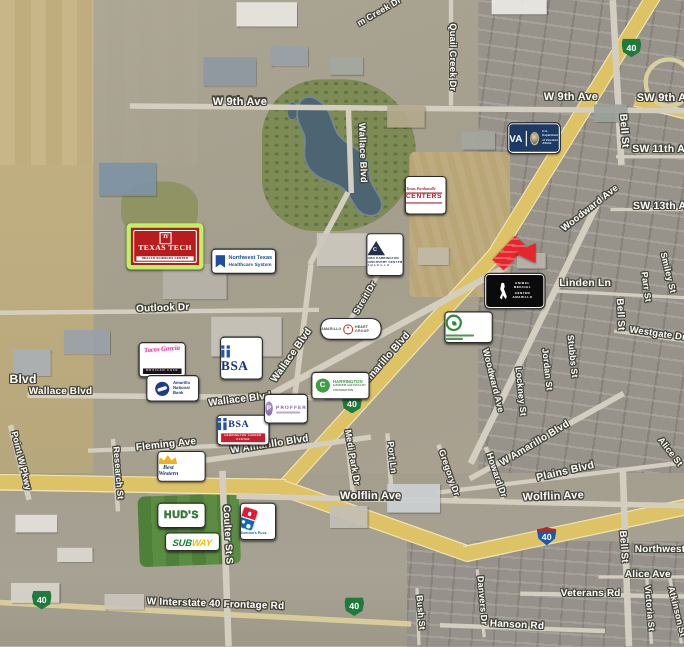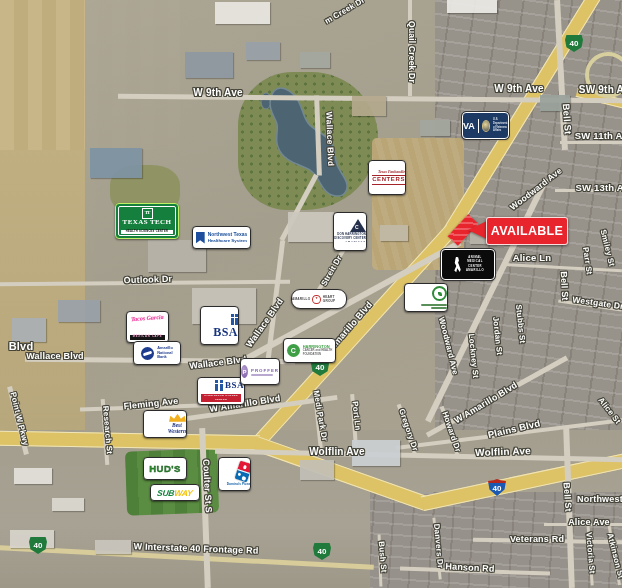--- a/index.html
+++ b/index.html
@@ -37,24 +37,24 @@
      font-weight:700;font-size:8px;line-height:1;letter-spacing:.2px;
      text-shadow:-1px 0 0 #454439,1px 0 0 #454439,0 -1px 0 #454439,0 1px 0 #454439,-1px -1px 0 #454439,1px 1px 0 #454439,-1px 1px 0 #454439,1px -1px 0 #454439;}
   .shield{position:absolute;width:18px;height:17px;display:flex;align-items:center;justify-content:center;filter:drop-shadow(0 0 1px rgba(255,255,255,.9));}
   .shield span{color:#fff;font-weight:700;font-size:8px;line-height:1;}
   .shield.bus{background:#1f7a3c;clip-path:polygon(8% 0,92% 0,100% 28%,92% 72%,50% 100%,8% 72%,0 28%);}
   .shield.int{background:linear-gradient(#b6281e 0 4px,#1959b3 4px);clip-path:polygon(50% 0,70% 7%,100% 12%,92% 62%,50% 100%,8% 62%,0 12%,30% 7%);}
   .shield.int span{margin-top:3px;}
   
   .logo{position:absolute;background:#fff;border:1px solid #2b2b2b;border-radius:4px;box-shadow:0 1px 2px rgba(0,0,0,.5);
      display:flex;align-items:center;justify-content:center;overflow:hidden;}
-  .col{display:flex;flex-direction:column;align-items:flex-end;justify-content:center;}
+  .col{display:flex;flex-direction:column;align-items:flex-start;justify-content:center;}
   .row{display:flex;flex-direction:row;align-items:center;justify-content:center;}
   
-  .tt{background:#15803d;border:1px solid #bef264;}
+  .tt{background:#b91c1c;border:4px solid #bef264;}
   .tt-inner{position:absolute;inset:2px;border:1px solid #fff;border-radius:2px;display:flex;flex-direction:column;align-items:center;}
   .tt-crest{margin-top:1px;width:9px;height:9px;border:1px solid #fff;color:#fff;font:700 5px/8px "Liberation Serif",serif;text-align:center;letter-spacing:-1px;}
   .tt-name{font:700 7px/1.1 "Liberation Serif",serif;color:#fff;letter-spacing:.4px;}
   .tt-band{position:absolute;bottom:1px;left:2px;right:2px;background:#fff;color:#111;font-weight:700;font-size:2.6px;line-height:1.6;text-align:center;letter-spacing:.3px;}
   
   .nw-flag{width:9px;height:12px;background:#1d4f9e;clip-path:polygon(0 0,100% 0,100% 100%,50% 72%,0 100%);margin-right:3px;}
   .nw-l1{font-weight:700;font-size:5px;line-height:1.15;color:#1b4e9b;}
   .nw-l2{font-weight:700;font-size:4.4px;line-height:1.15;color:#1b4e9b;}
   
   .va{background:#1c3a63;border:1.5px solid #fff;outline:1px solid #333;}
@@ -227,21 +227,21 @@
       <div class="lbl" style="left: 345px; top: 11px; --r: -30deg; font-size: 8px;">m Creek Dr</div>
       <div class="lbl" style="left: 412px; top: 52px; --r: 90deg; font-size: 8.5px;">Quail Creek Dr</div>
       <div class="lbl" style="left: 218px; top: 93px; --r: 0deg; font-size: 10px;">W 9th Ave</div>
       <div class="lbl" style="left: 519px; top: 89px; --r: 0deg; font-size: 10px;">W 9th Ave</div>
       <div class="lbl" style="left: 607px; top: 90px; --r: 0deg; font-size: 10px;">SW 9th Ave</div>
       <div class="lbl" style="left: 567px; top: 119px; --r: 86deg; font-size: 9.5px;">Bell St</div>
       <div class="lbl" style="left: 604px; top: 136px; --r: 0deg; font-size: 9.5px;">SW 11th Ave</div>
       <div class="lbl" style="left: 330px; top: 139px; --r: 88deg; font-size: 8.5px;">Wallace Blvd</div>
       <div class="lbl" style="left: 605px; top: 188px; --r: 0deg; font-size: 9.5px;">SW 13th Ave</div>
       <div class="lbl" style="left: 536px; top: 189px; --r: -38deg; font-size: 8.5px;">Woodward Ave</div>
-      <div class="lbl" style="left: 532px; top: 258px; --r: 0deg; font-size: 9.5px;">Alice Ln</div>
+      <div class="lbl" style="left: 532px; top: 258px; --r: 0deg; font-size: 9.5px;">Linden Ln</div>
       <div class="lbl" style="left: 587px; top: 261px; --r: 82deg; font-size: 8px;">Parr St</div>
       <div class="lbl" style="left: 607px; top: 248px; --r: 76deg; font-size: 8px;">Smiley St</div>
       <div class="lbl" style="left: 564px; top: 286px; --r: 87deg; font-size: 9px;">Bell St</div>
       <div class="lbl" style="left: 598px; top: 303px; --r: 8deg; font-size: 8.5px;">Westgate Dr</div>
       <div class="lbl" style="left: 520px; top: 324px; --r: 84deg; font-size: 8px;">Stubbs St</div>
       <div class="lbl" style="left: 497px; top: 336px; --r: 84deg; font-size: 8px;">Jordan St</div>
       <div class="lbl" style="left: 473px; top: 356px; --r: 84deg; font-size: 8px;">Lockney St</div>
       <div class="lbl" style="left: 448px; top: 346px; --r: 76deg; font-size: 8px;">Woodward Ave</div>
       <div class="lbl" style="left: 609px; top: 411px; --r: 52deg; font-size: 8px;">Alice St</div>
       <div class="lbl" style="left: 332px; top: 271px; --r: -60deg; font-size: 8px;">Streit Dr</div>
@@ -286,21 +286,20 @@
       <div class="shield bus" style="left: 29px; top: 537px;">
         <span>40</span>
       </div>
       <div class="shield bus" style="left: 313px; top: 543px;">
         <span>40</span>
       </div>
     </div>
 
   <div class="avail-parcel"></div>
   <div class="avail-arrow"></div>
-  <div class="avail-box">AVAILABLE</div>
 
   <div class="logo tt" style="left:115px;top:203px;width:62px;height:34px;">
     <div class="tt-inner">
       <div class="tt-crest">TT</div>
       <div class="tt-name">TEXAS TECH</div>
       <div class="tt-band">HEALTH SCIENCES CENTER</div>
     </div>
   </div>
 
   <div class="logo row" style="left:192px;top:226px;width:57px;height:21px;">

